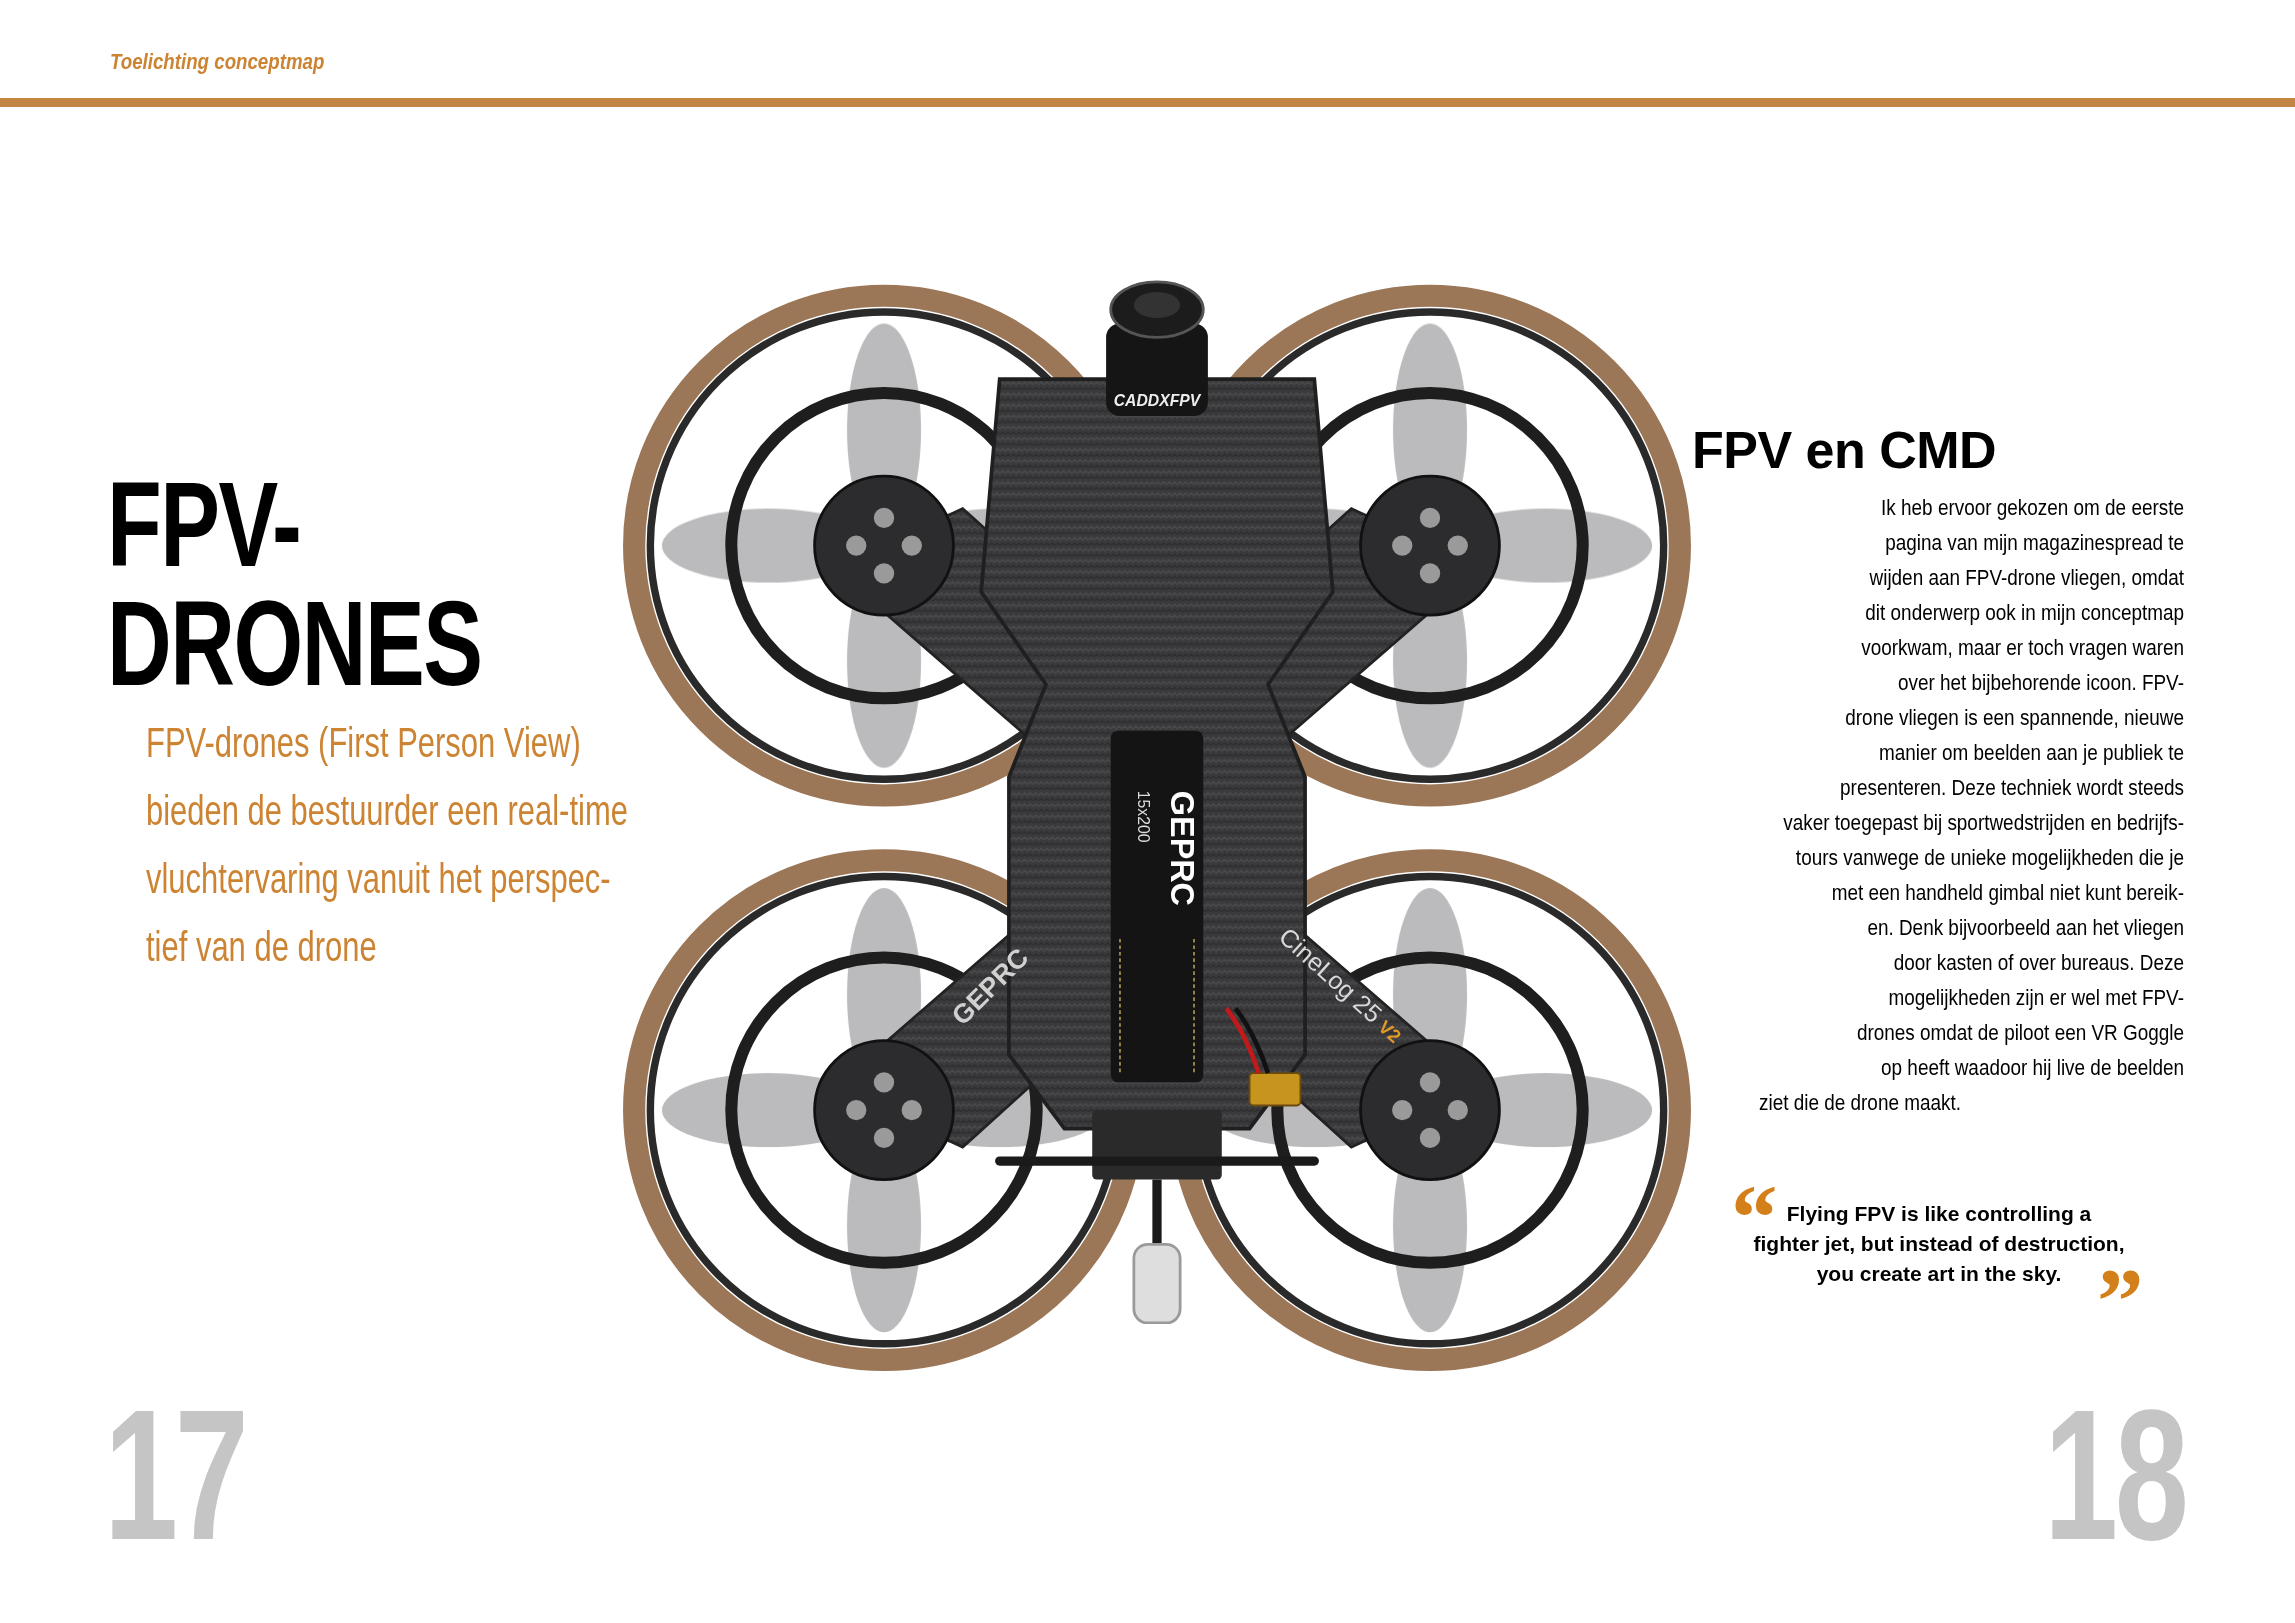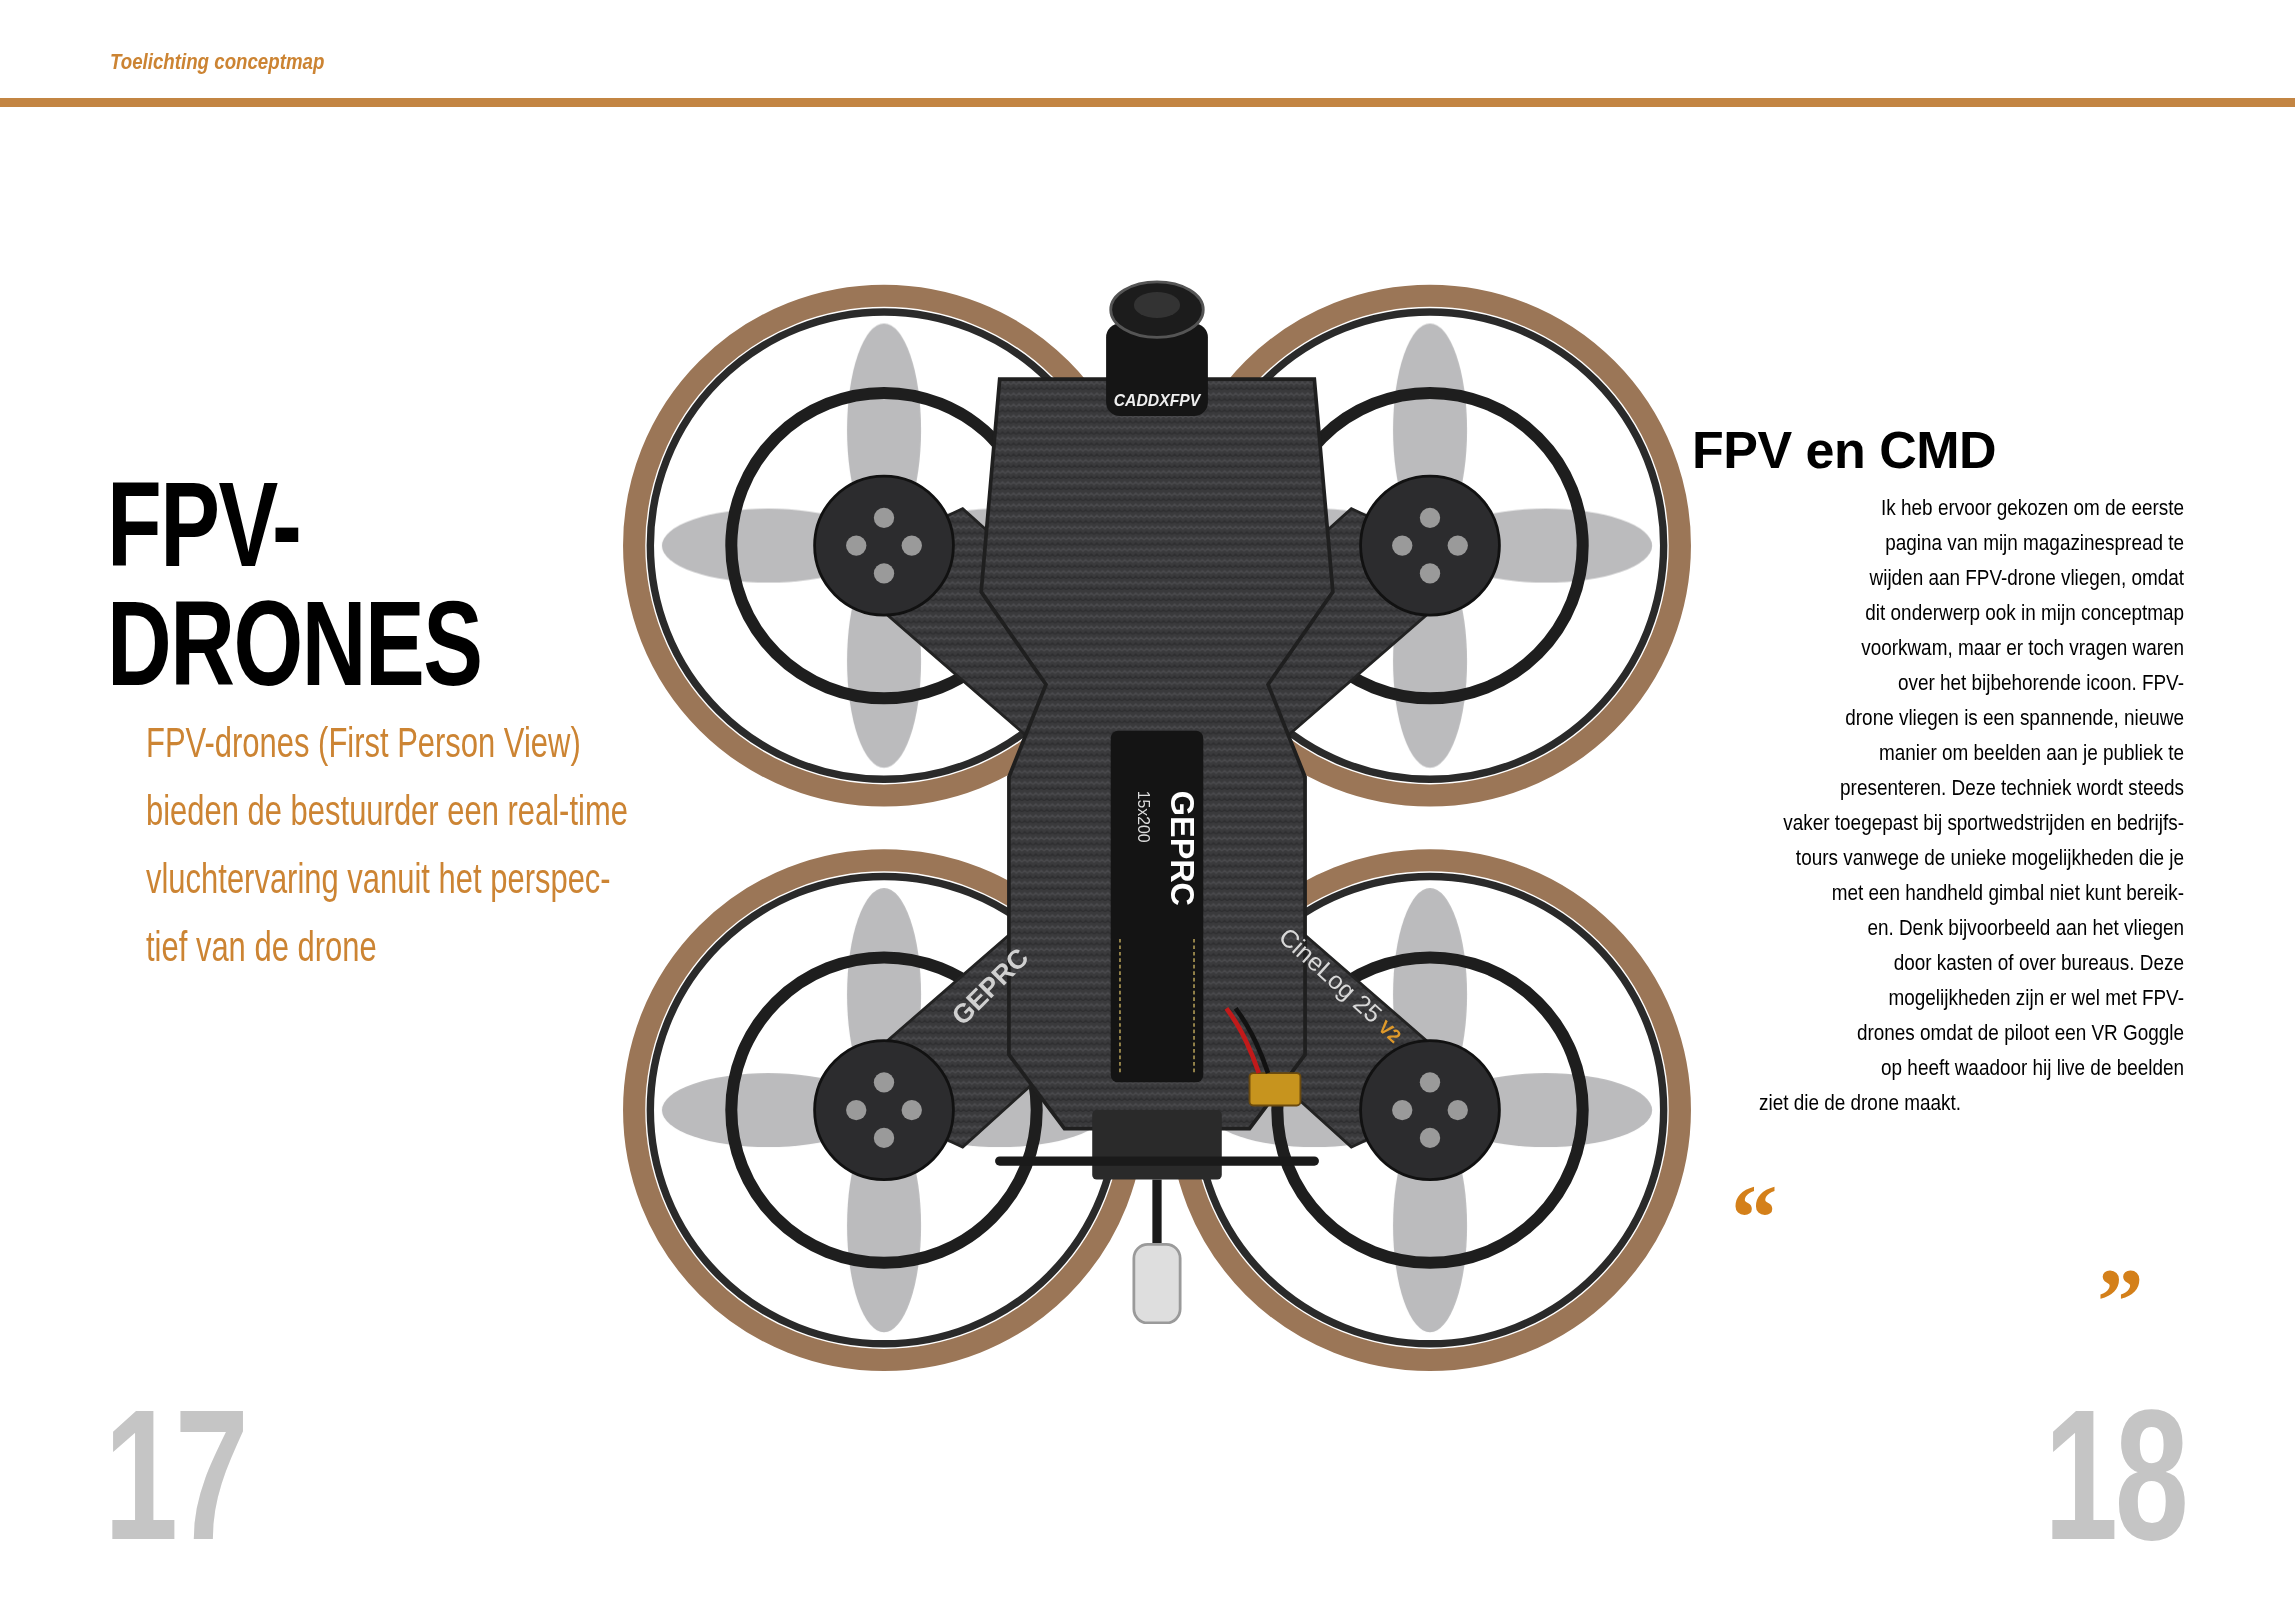--- a/index.html
+++ b/index.html
@@ -179,18 +179,23 @@
   <span class="ln">en. Denk bijvoorbeeld aan het vliegen</span>
   <span class="ln">door kasten of over bureaus. Deze</span>
   <span class="ln">mogelijkheden zijn er wel met FPV-</span>
   <span class="ln">drones omdat de piloot een VR Goggle</span>
   <span class="ln">op heeft waadoor hij live de beelden</span>
   <span class="ln c">ziet die de drone maakt.</span>
 </div>
 
 <div class="quote">
   <span class="q-open">“</span>
+  <div class="q-text">
+    <span class="ln">Flying FPV is like controlling a</span>
+    <span class="ln">fighter jet, but instead of destruction,</span>
+    <span class="ln">you create art in the sky.</span>
+  </div>
   <span class="q-close">”</span>
 </div>
 
 <div class="page-num page-left">17</div>
 <div class="page-num page-right">18</div>
 
 
 </body></html>

